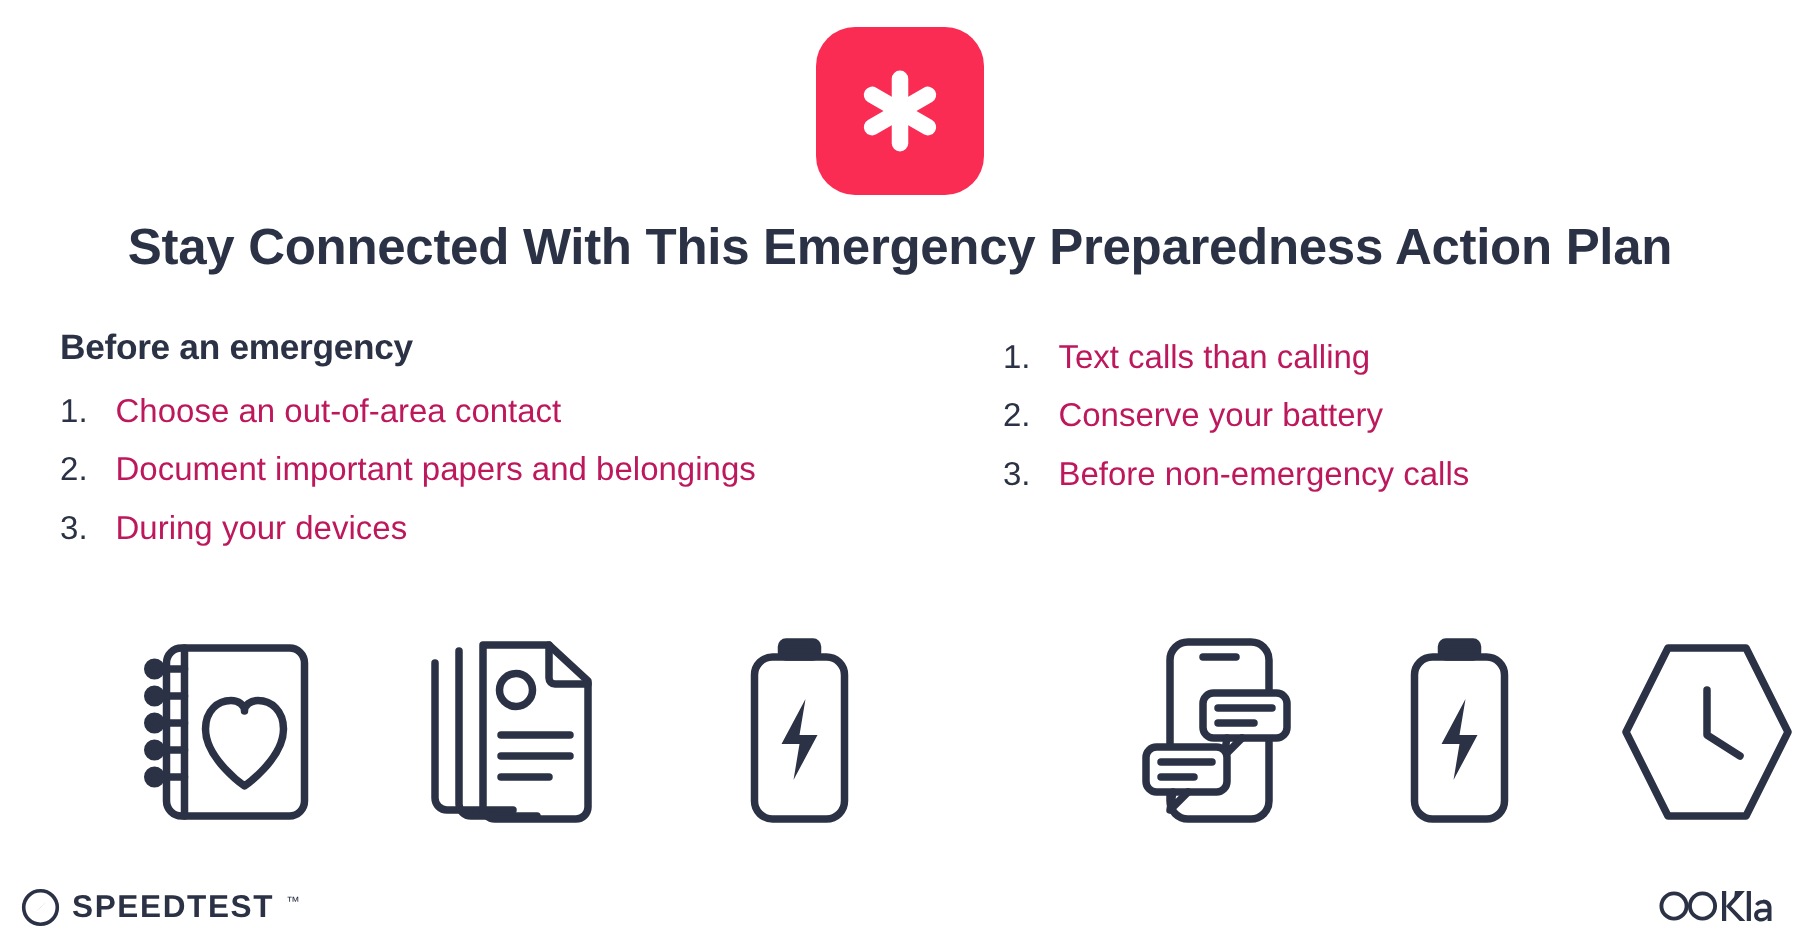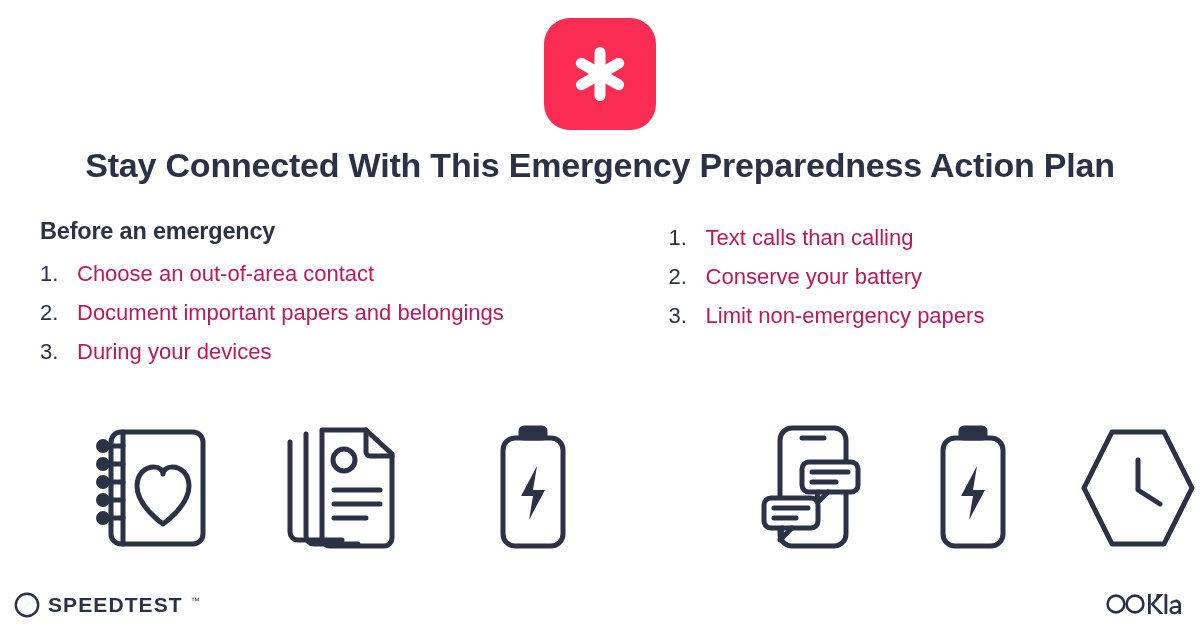--- a/index.html
+++ b/index.html
@@ -187,21 +187,21 @@
       <li>Choose an out-of-area contact</li>
       <li>Document important papers and belongings</li>
       <li>During your devices</li>
     </ol>
   </div>
 
   <div class="col right">
     <ol class="steps">
       <li>Text calls than calling</li>
       <li>Conserve your battery</li>
-      <li>Limit non-emergency papers</li>
+      <li>Before non-emergency calls</li>
     </ol>
   </div>
 
 </div>
 
 <div class="icons">
 
   <div class="icon-group left">
 
     <div class="icon-box">

